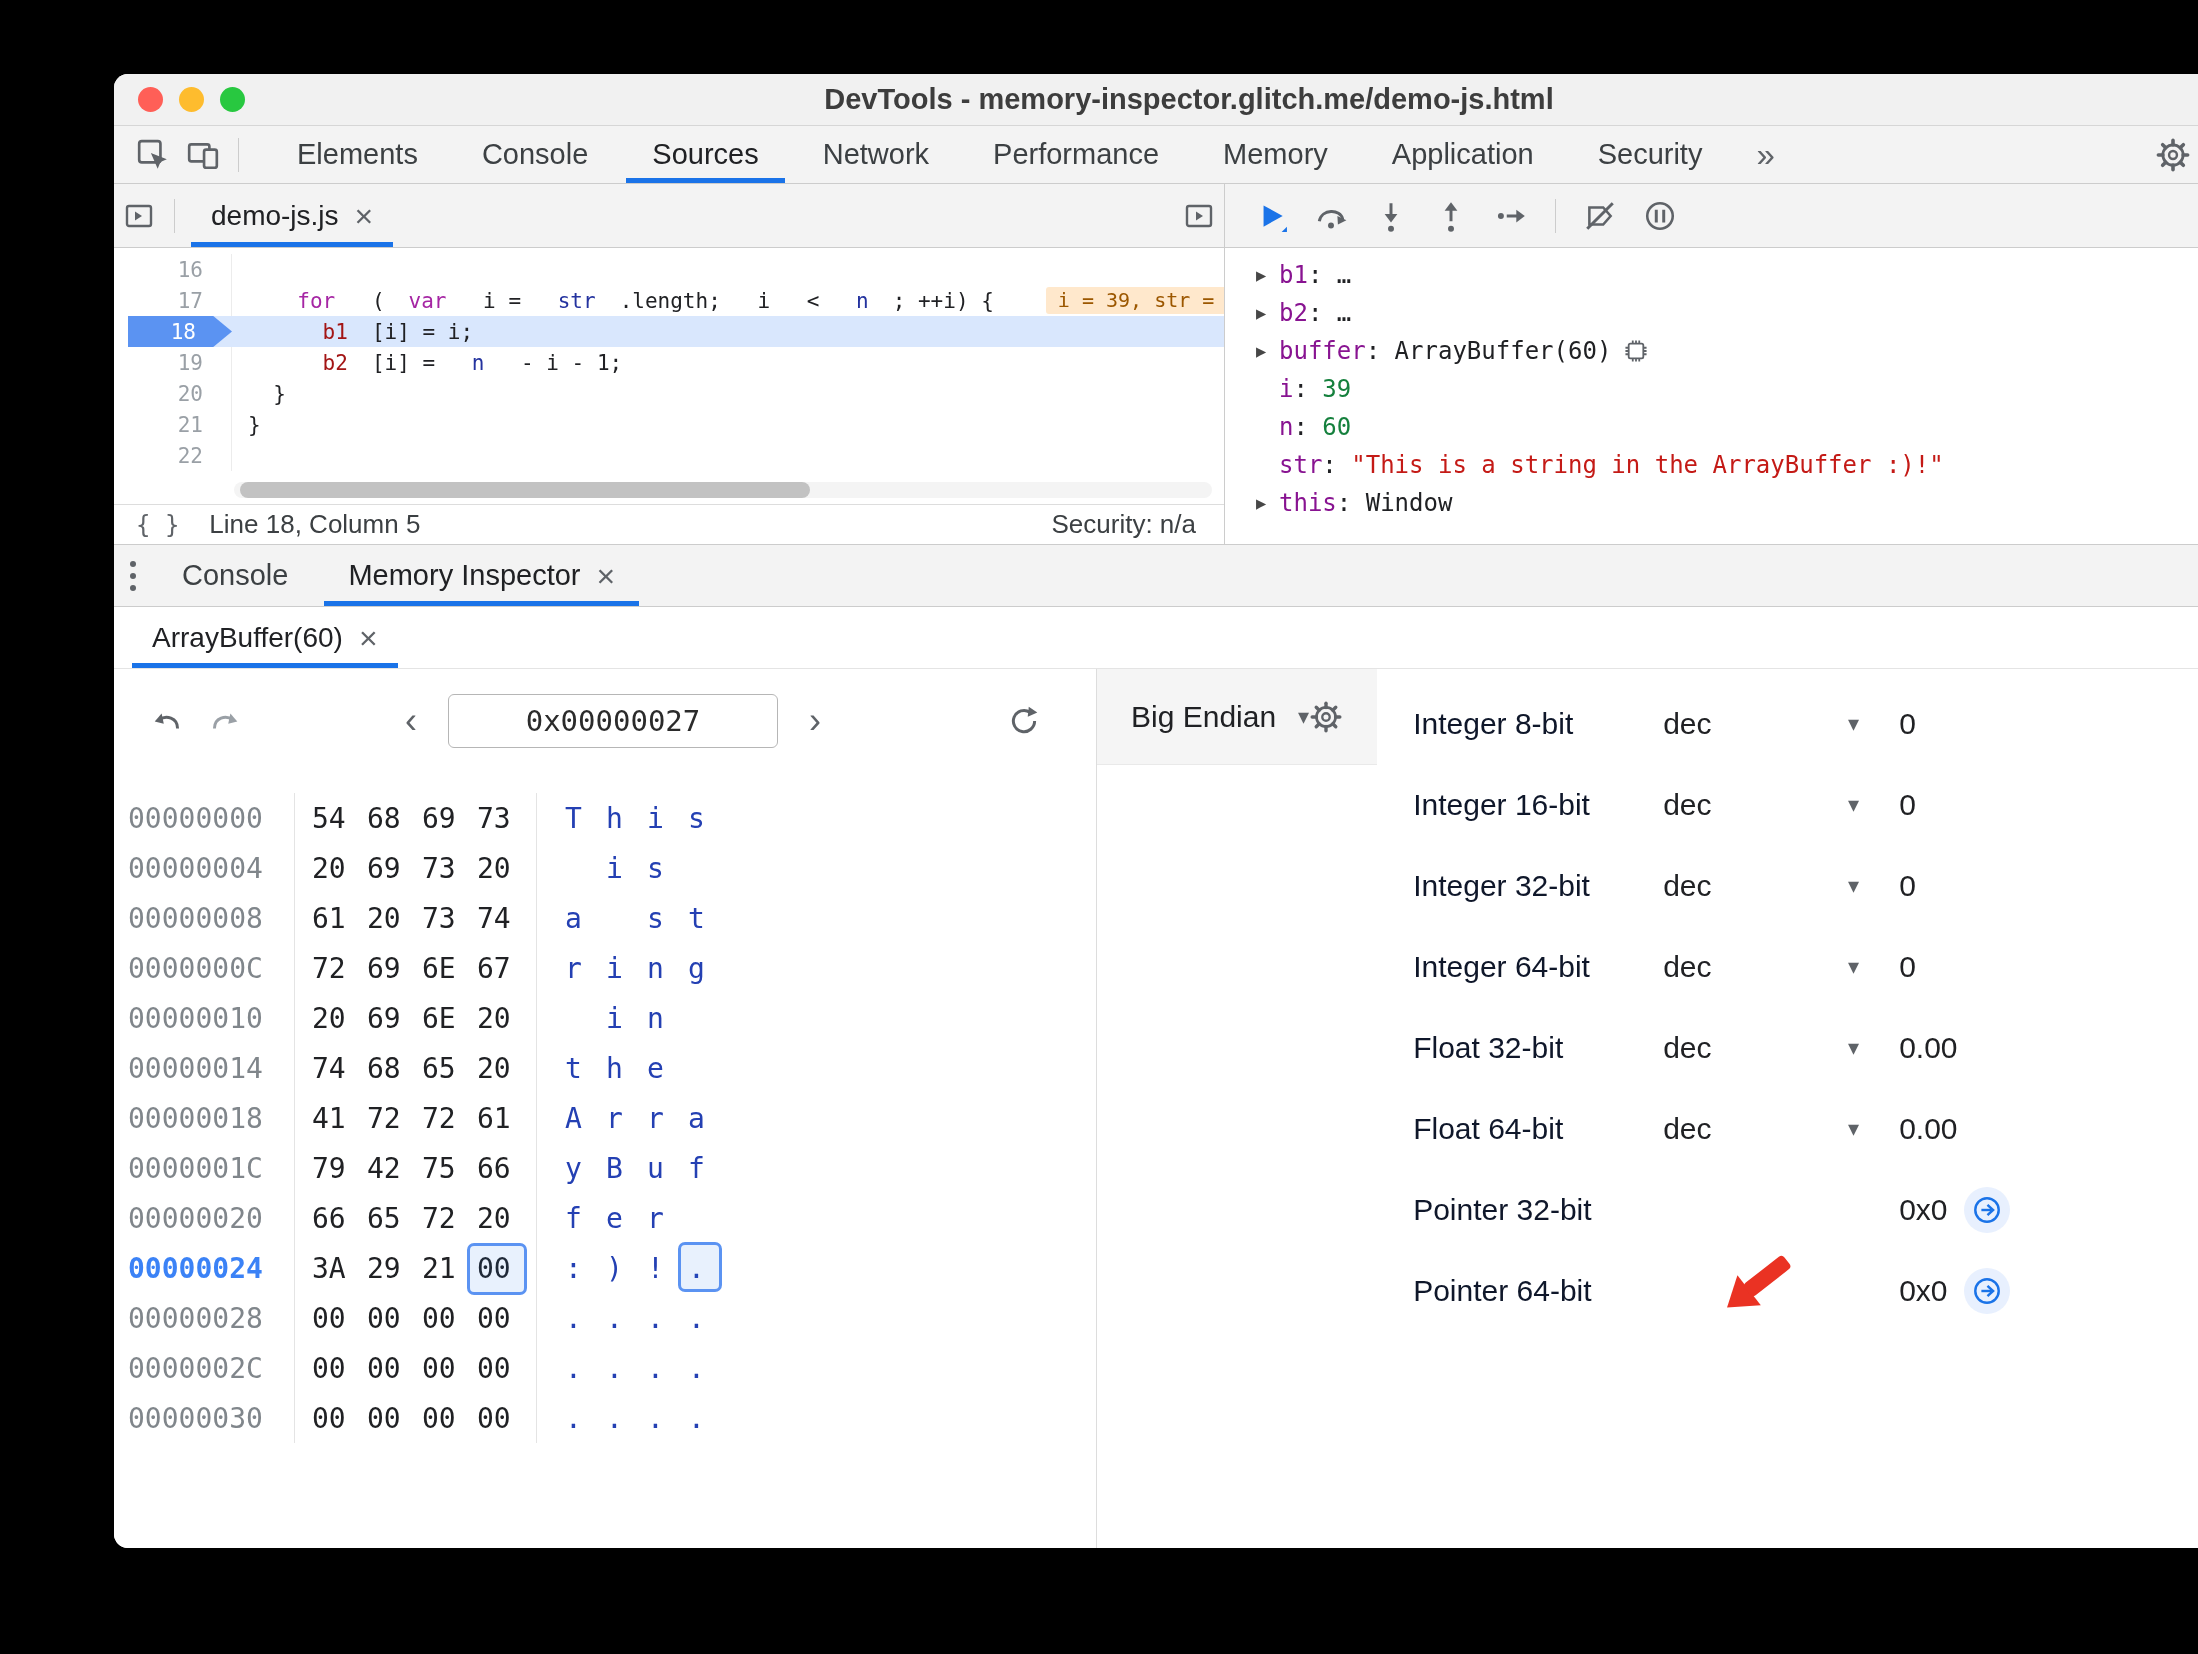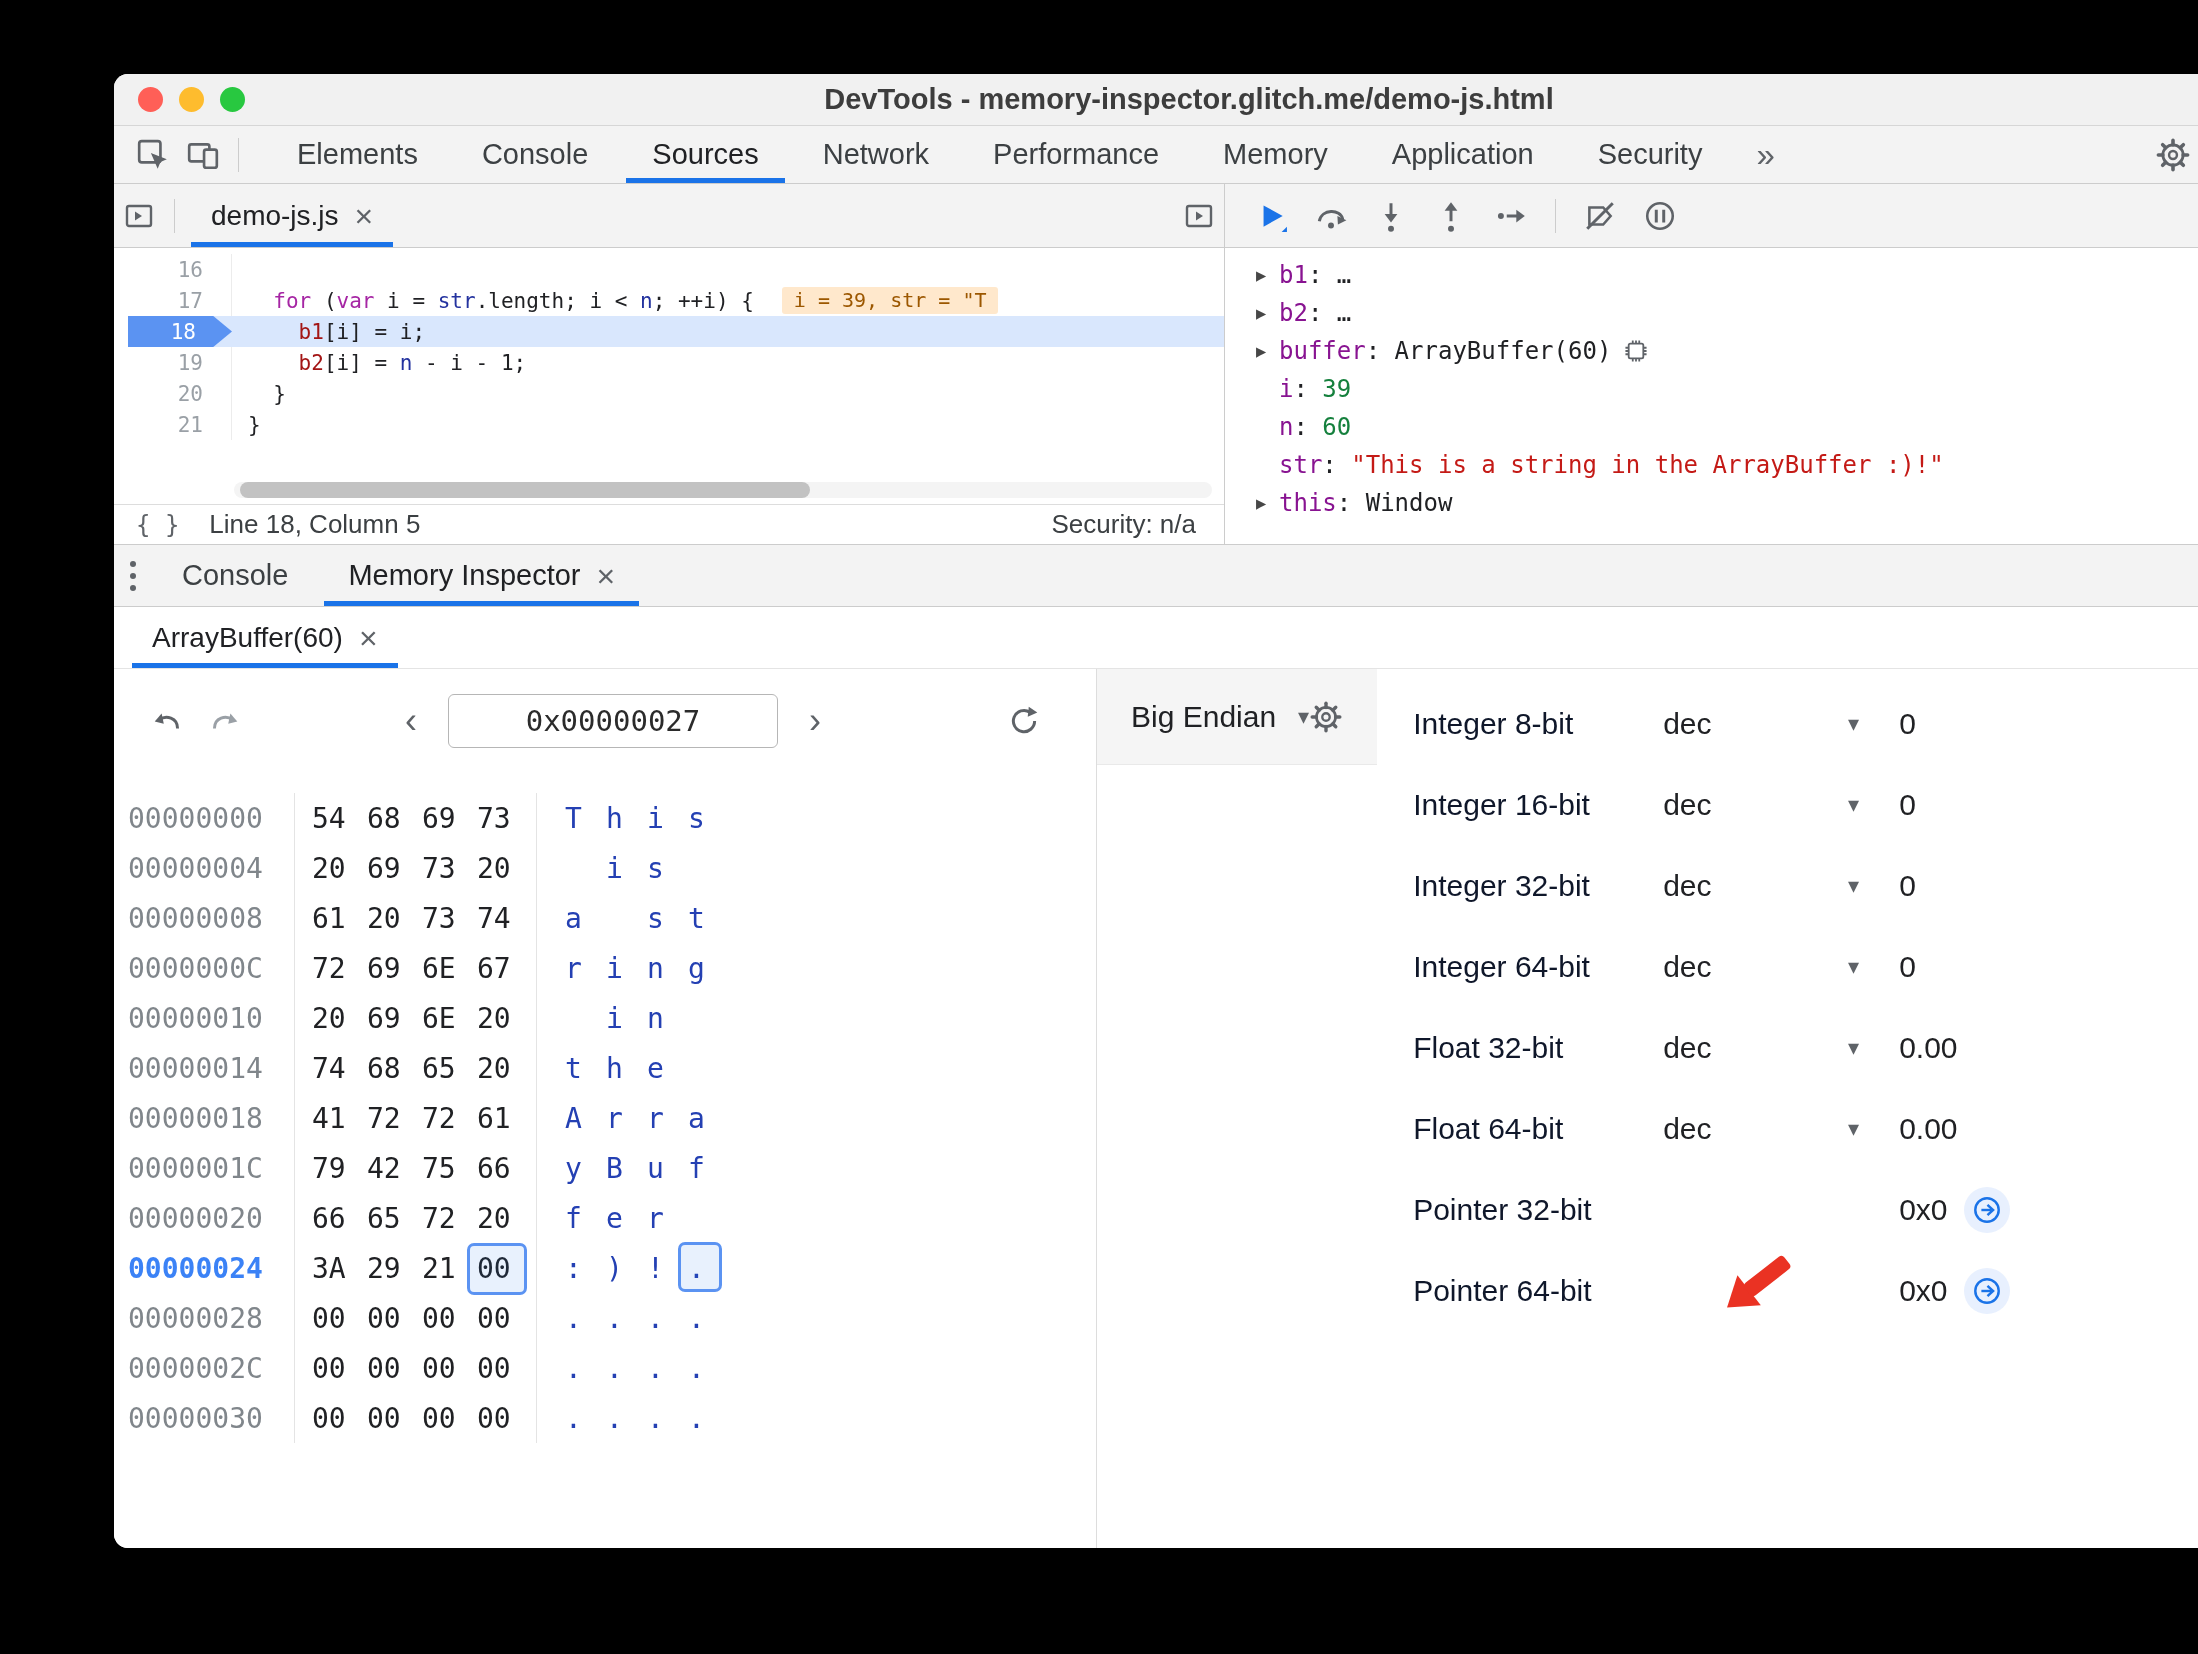--- a/index.html
+++ b/index.html
@@ -41,21 +41,21 @@
   .filetab-right { margin-left:auto; }
   
   .editor { flex:1; position:relative; font-family:"DejaVu Sans Mono", monospace; font-size:21px;
     padding-top:6px; overflow:hidden; background:#fff;margin-left:14px; }
   .code-line { display:flex; height:31px; align-items:stretch; white-space:pre; }
   .gutter { width:104px; flex:none; display:flex; align-items:center; justify-content:flex-end;
     padding-right:28px; color:#9aa0a6; font-size:21px; border-right:1px solid #ececec; }
   .code-line.active { background:#d9e7fd; }
   .gutter.exec { background:#5b93f2; color:#fff; border-right:none;
     clip-path:polygon(0 0, 82% 0, 100% 50%, 82% 100%, 0 100%); padding-right:36px; }
-  .code-text { padding-left:16px; display:flex; align-items:center; white-space:pre; }
+  .code-text { padding-left:16px; display:flex; align-items:center; white-space:pre;gap:24px; }
   .tok-pl { color:#202124; } .tok-kw { color:#a626a4; } .tok-lv { color:#a31515; } .tok-nav { color:#24339f; }
   .inline-badge { margin-left:28px; background:#ffe8cc; color:#9c5700; padding:1px 12px 2px;
     border-radius:3px; font-size:20px; white-space:pre; }
   .editor-track { position:absolute; left:106px; right:12px; bottom:6px; height:16px; border-radius:8px; background:#f4f4f4; }
   .editor-thumb { position:absolute; left:112px; bottom:6px; width:570px; height:16px; border-radius:8px; background:#c2c2c2; }
   
   .status-bar { height:40px; flex:none; border-top:1px solid #ddd; background:#fff;
     display:flex; align-items:center; padding:0 22px; font-size:26px; color:#3c4043; }
   .braces { font-family:"DejaVu Sans Mono", monospace; color:#5f6368; margin-right:30px; font-size:24px; }
   .coverage { margin-left:auto; padding-right:6px; }
@@ -212,20 +212,21 @@
         </span>
       </div>
       <div class="editor">
         <div>
             <div class="code-line"><span class="gutter">16</span><span class="code-text"></span></div>
             <div class="code-line"><span class="gutter">17</span><span class="code-text"><span class="tok-pl">  </span><span class="tok-kw">for</span><span class="tok-pl"> (</span><span class="tok-kw">var</span><span class="tok-pl"> i = </span><span class="tok-nav">str</span><span class="tok-pl">.length; </span><span class="tok-pl">i</span><span class="tok-pl"> &lt; </span><span class="tok-nav">n</span><span class="tok-pl">; ++i) {</span><span class="inline-badge">i = 39, str = "T</span></span></div>
             <div class="code-line active"><span class="gutter exec">18</span><span class="code-text"><span class="tok-pl">    </span><span class="tok-lv">b1</span><span class="tok-pl">[i] = i;</span></span></div>
             <div class="code-line"><span class="gutter">19</span><span class="code-text"><span class="tok-pl">    </span><span class="tok-lv">b2</span><span class="tok-pl">[i] = </span><span class="tok-nav">n</span><span class="tok-pl"> - i - 1;</span></span></div>
             <div class="code-line"><span class="gutter">20</span><span class="code-text"><span class="tok-pl">  }</span></span></div>
             <div class="code-line"><span class="gutter">21</span><span class="code-text"><span class="tok-pl">}</span></span></div>
+            <div class="code-line"><span class="gutter">22</span><span class="code-text"></span></div>
           </div>
         <div class="editor-track"></div>
         <div class="editor-thumb"></div>
       </div>
       <div class="status-bar">
         <span class="braces">{ }</span>
         <span>Line 18, Column 5</span>
         <span class="coverage">Security: n/a</span>
       </div>
     </div>

